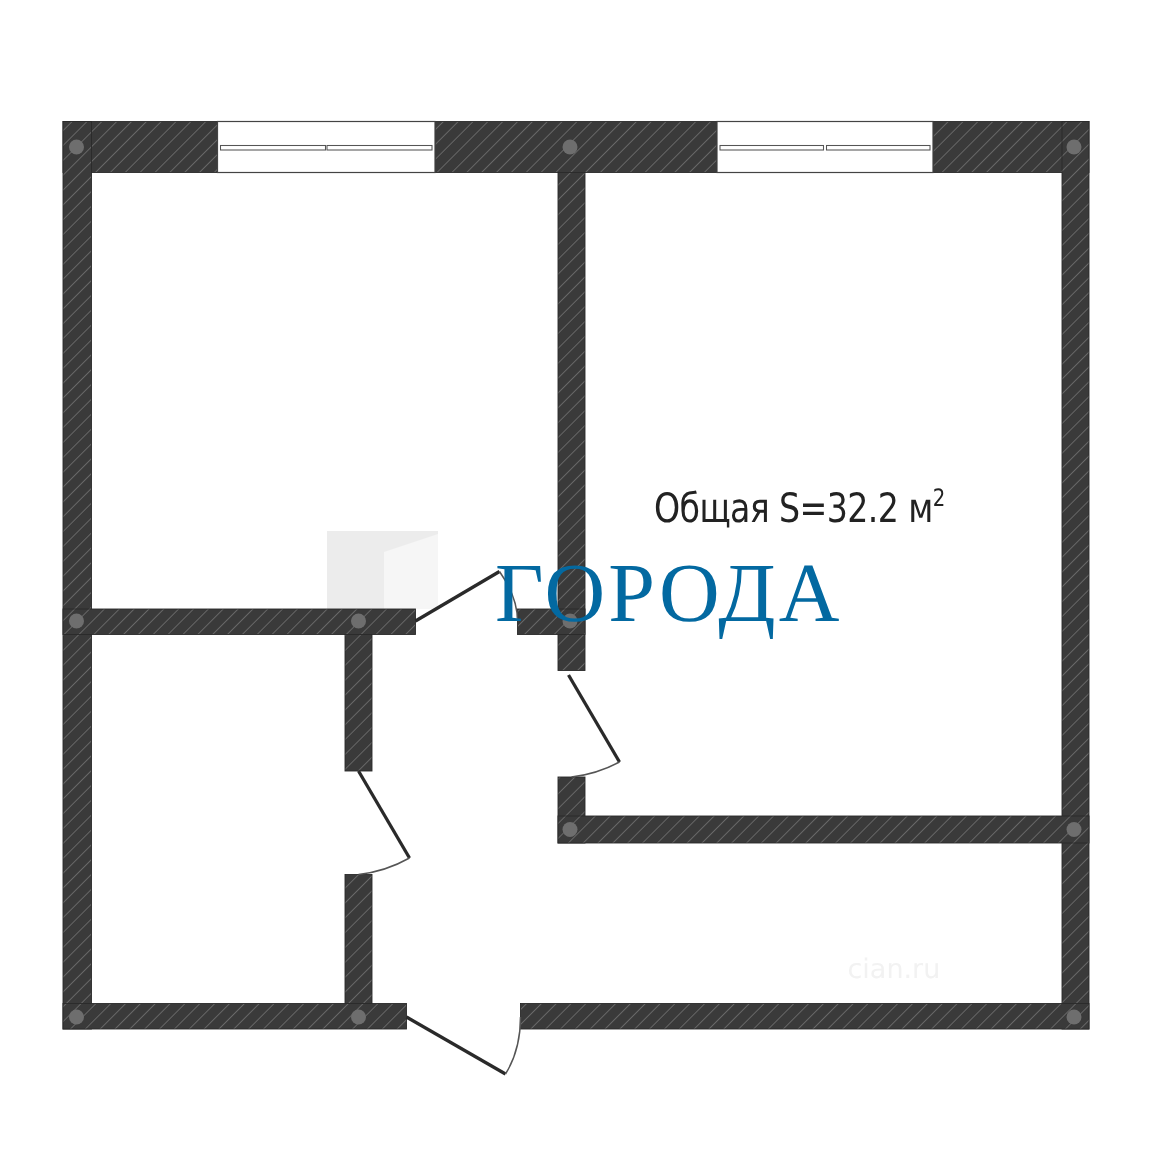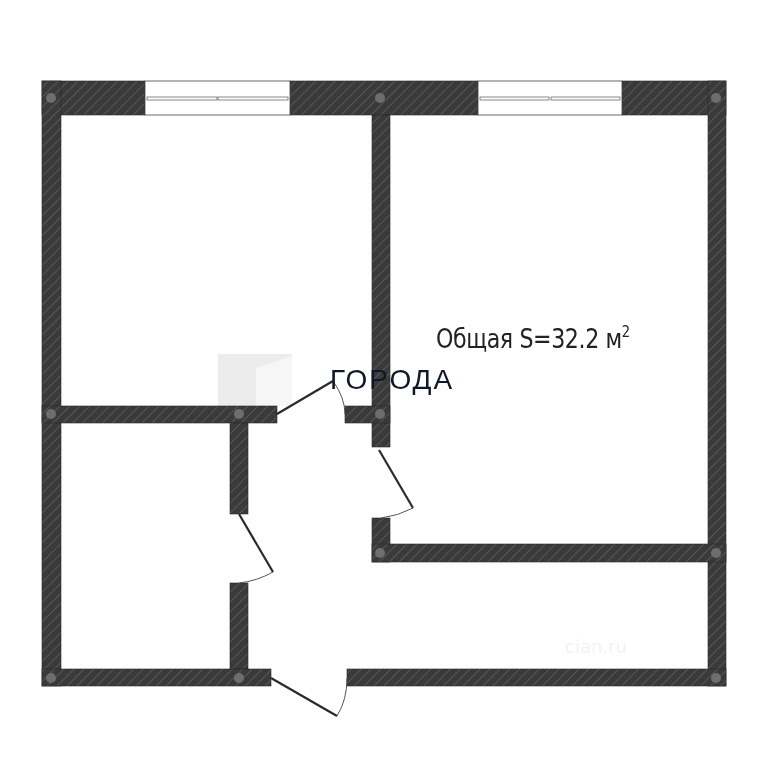--- a/index.html
+++ b/index.html
@@ -8,22 +8,22 @@
     .area-label {
       position: absolute; left: 436px; top: 322px;
       font-family: "DejaVu Sans", sans-serif;
       font-size: 27px; color: #222222; letter-spacing: -0.5px;
       transform: scaleX(0.82); transform-origin: left top;
       white-space: nowrap;
     }
     .area-label sup { font-size: 16px; vertical-align: 11px; }
     .watermark-text {
       position: absolute; left: 330px; top: 364px;
-      font-family: Liberation Sans, sans-serif;
-      font-size: 28px; color: #0f172a; letter-spacing: 2px;
+      font-family: Liberation Serif, serif;
+      font-size: 56px; color: #0369a1; letter-spacing: 2px;
       white-space: nowrap;
     }
     .watermark-text-2 {
       position: absolute; left: 565px; top: 636px;
       font-family: "DejaVu Sans", sans-serif;
       font-size: 18px; color: #f2f2f2; white-space: nowrap;
     }
   </style>
 </head>
 <body>

